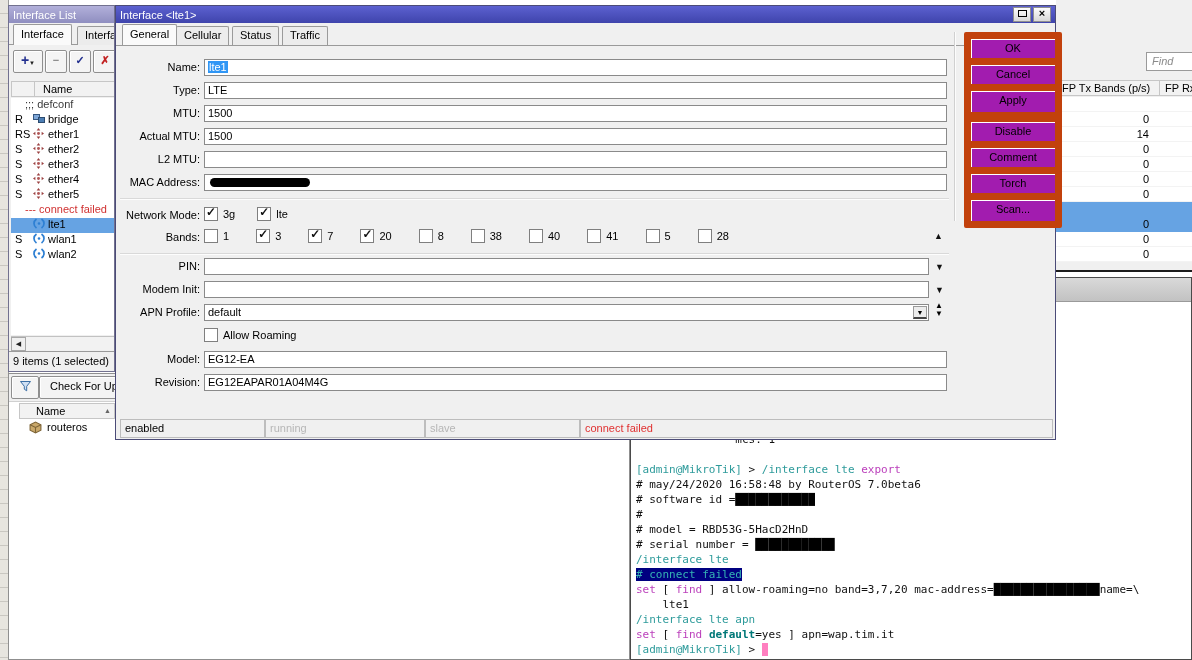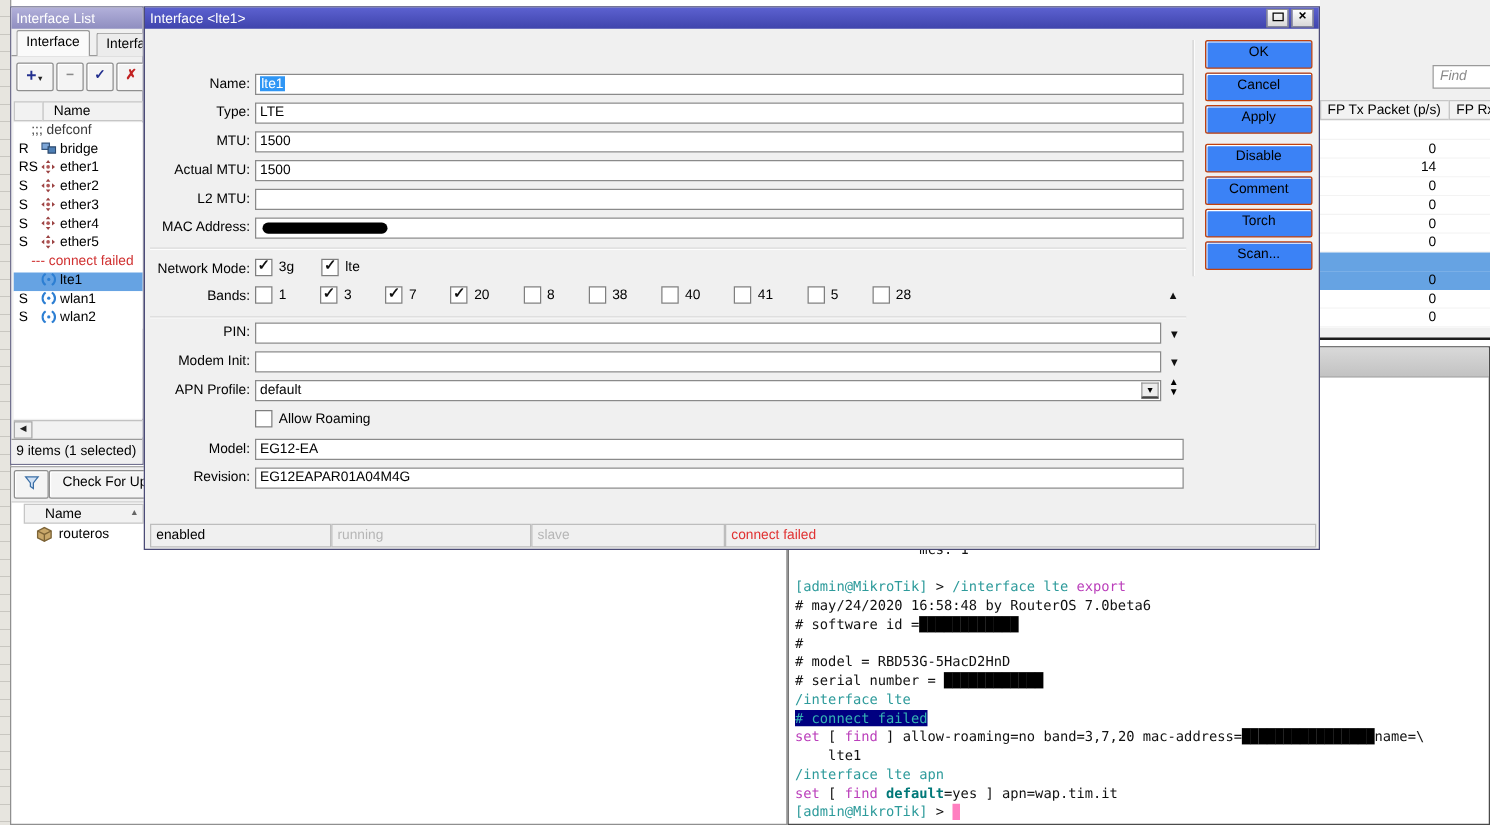--- a/index.html
+++ b/index.html
@@ -38,21 +38,21 @@
   .lrow.selected{background:#66a3e3;}
   .lrow .flag{width:18px;padding-left:4px;flex:none;}
   .lrow .ricon{width:15px;flex:none;display:flex;align-items:center;}
   .lrow .cname{padding-left:14px;color:#3a3a3a;}
   .lrow .cname.err{color:#d03131;}
   
   .rrow{height:15px;background:#fff;border-bottom:1px solid #f3f3f3;box-sizing:border-box;display:flex;}
   .rrow.selected{background:#66a3e3;border-bottom-color:#66a3e3;}
   .rrow .val{width:103px;text-align:right;padding-right:10px;box-sizing:border-box;line-height:14px;}
   
-  .dbtn{position:absolute;left:848px;width:84px;height:21px;background:#3b82f6;border:1px solid #c2410c;
+  .dbtn{position:absolute;left:848px;width:84px;height:21px;background:#a21caf;border:7px solid #c2410c;
         border-radius:2px;text-align:center;line-height:19px;box-shadow:inset 1px 1px 0 #fff;}
   .scell{position:absolute;top:413px;height:19px;border:1px solid #bdbdbd;line-height:17px;
          padding-left:4px;box-sizing:border-box;background:#f0f0f0;overflow:hidden;white-space:nowrap;}
   .scell.dim{color:#b6b6b6;}
   .scell.error{color:#e03131;}
   
   .terminal{left:630px;top:277px;width:562px;height:383px;border:1px solid #4a4a4a;background:#fff;z-index:5;}
   .ttitle{height:23px;background:linear-gradient(#d9d9d9,#c2c2c2);border-bottom:1px solid #9a9a9a;}
   .tbody{position:absolute;top:24px;bottom:0;left:0;right:0;overflow:hidden;
          font-family:"DejaVu Sans Mono",monospace;font-size:11px;line-height:15px;white-space:pre;
@@ -245,21 +245,21 @@
                   font-size:7px;line-height:11px;text-align:center;color:#222;">◀</div>
     </div>
     <div style="position:absolute;left:0;right:0;top:345px;height:20px;background:#f0f0f0;border-top:1px solid #9a9a9a;
                 line-height:19px;padding-left:4px;box-sizing:border-box;">9 items (1 selected)</div>
   </div>
 
   <div style="position:absolute;left:1056px;top:0;width:136px;height:272px;background:#f0f0f0;
               border-bottom:2px solid #1c1c1c;box-sizing:border-box;overflow:hidden;z-index:4;">
     <div style="position:absolute;left:90px;top:52px;width:50px;height:19px;border:1px solid #9a9a9a;background:#fff;
                 color:#8a8a8a;font-style:italic;line-height:17px;padding-left:5px;box-sizing:border-box;">Find</div>
-    <div class="hcell" style="left:0;top:80px;width:104px;">FP Tx Packet (p/s)</div>
+    <div class="hcell" style="left:0;top:80px;width:104px;">FP Tx Bands (p/s)</div>
     <div class="hcell" style="left:103px;top:80px;width:34px;">FP Rx</div>
     <div id="ifrows-right" style="position:absolute;left:0;top:97px;width:136px;background:#fff;">
         <div class="rrow">
           <span class="val"></span>
         </div>
         <div class="rrow">
           <span class="val">0</span>
         </div>
         <div class="rrow">
           <span class="val">14</span>
@@ -294,20 +294,26 @@
   <div class="win" style="left:115px;top:5px;width:941px;height:435px;border-color:#4b4b77;z-index:10;">
     <div class="titlebar active">
       <span>Interface &lt;lte1&gt;</span>
       <span class="tb-btns">
         <span class="wbtn">
             <span class="rbox"></span>
           </span>
         <span class="wbtn" style="font-size:11px;line-height:11px;font-weight:bold;">×</span>
       </span>
     </div>
+    <div style="position:absolute;left:0;right:0;top:17px;height:22px;border-bottom:1px solid #9a9a9a;">
+      <div class="tab active" style="left:6px;">General</div>
+      <div class="tab" style="left:60px;">Cellular</div>
+      <div class="tab" style="left:116px;">Status</div>
+      <div class="tab" style="left:166px;">Traffic</div>
+    </div>
 
     <div class="flabel" style="top:53px">Name:</div>
     <div class="finput" style="top:53px;width:743px;"><span class="sel">lte1</span></div>
 
     <div class="flabel" style="top:76px">Type:</div>
     <div class="finput" style="top:76px;width:743px;"><span>LTE</span></div>
 
     <div class="flabel" style="top:99px">MTU:</div>
     <div class="finput" style="top:99px;width:743px;"><span>1500</span></div>
 

